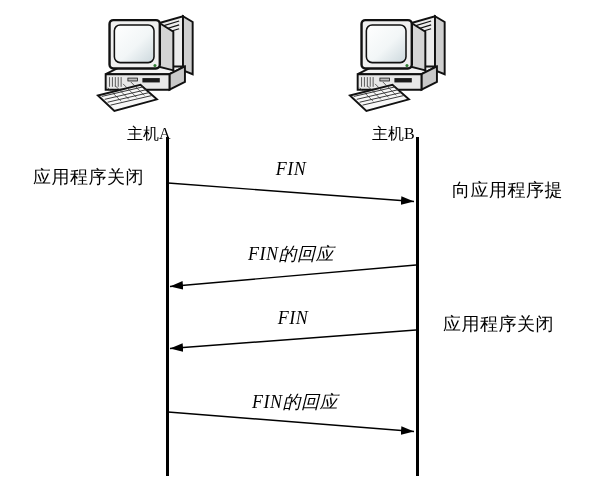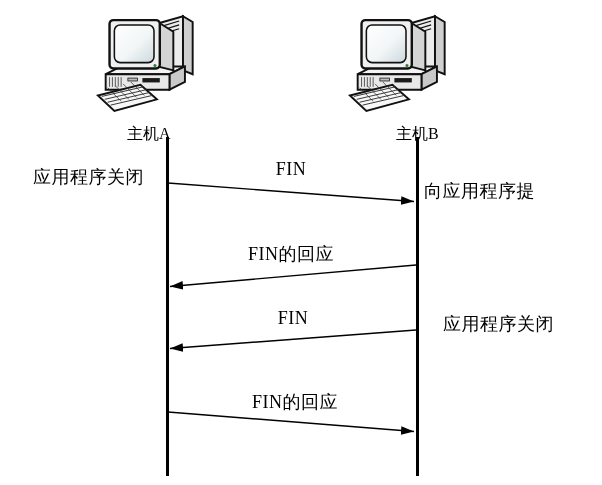--- a/index.html
+++ b/index.html
@@ -23,20 +23,21 @@
     z-index: 3;
   }
   .side-note {
     font-size: 18px;
     line-height: 21px;
     white-space: nowrap;
     letter-spacing: 0.5px;
   }
   .msg-label {
     font-size: 18px;
+    font-style: italic;
     white-space: nowrap;
     transform: translateX(-50%);
     letter-spacing: 0.5px;
     z-index: 2;
   }
   svg.overlay {
     position: absolute;
     left: 0; top: 0;
     width: 602px; height: 485px;
     z-index: 1;
@@ -113,30 +114,30 @@
   </svg>
 
   <svg class="pc" style="left:96px; top:10px;" viewBox="0 0 120 115">
     <use href="#pc-icon"></use>
   </svg>
   <svg class="pc" style="left:348px; top:10px;" viewBox="0 0 120 115">
     <use href="#pc-icon"></use>
   </svg>
 
   <div class="abs host-label" style="left:127px; top:124px;">主机A</div>
-  <div class="abs host-label" style="left:396px; top:124px;">主机B</div>
+  <div class="abs host-label" style="left:372px; top:124px;">主机B</div>
 
   <div class="abs msg-label" style="left:291px; top:159px;">FIN</div>
   <div class="abs msg-label" style="left:291px; top:242px;">FIN的回应</div>
   <div class="abs msg-label" style="left:293px; top:308px;">FIN</div>
   <div class="abs msg-label" style="left:295px; top:390px;">FIN的回应</div>
 
   <div class="abs side-note" style="left:33px; top:167px;">
     <div>应用程序关闭</div>
   </div>
-  <div class="abs side-note" style="left:424px; top:181px;">
+  <div class="abs side-note" style="left:452px; top:181px;font-family:Liberation Mono, monospace;">
     <div>向应用程序提</div>
   </div>
   <div class="abs side-note" style="left:443px; top:314px;">
     <div>应用程序关闭</div>
   </div>
 
 </div>
 
 </body></html>

